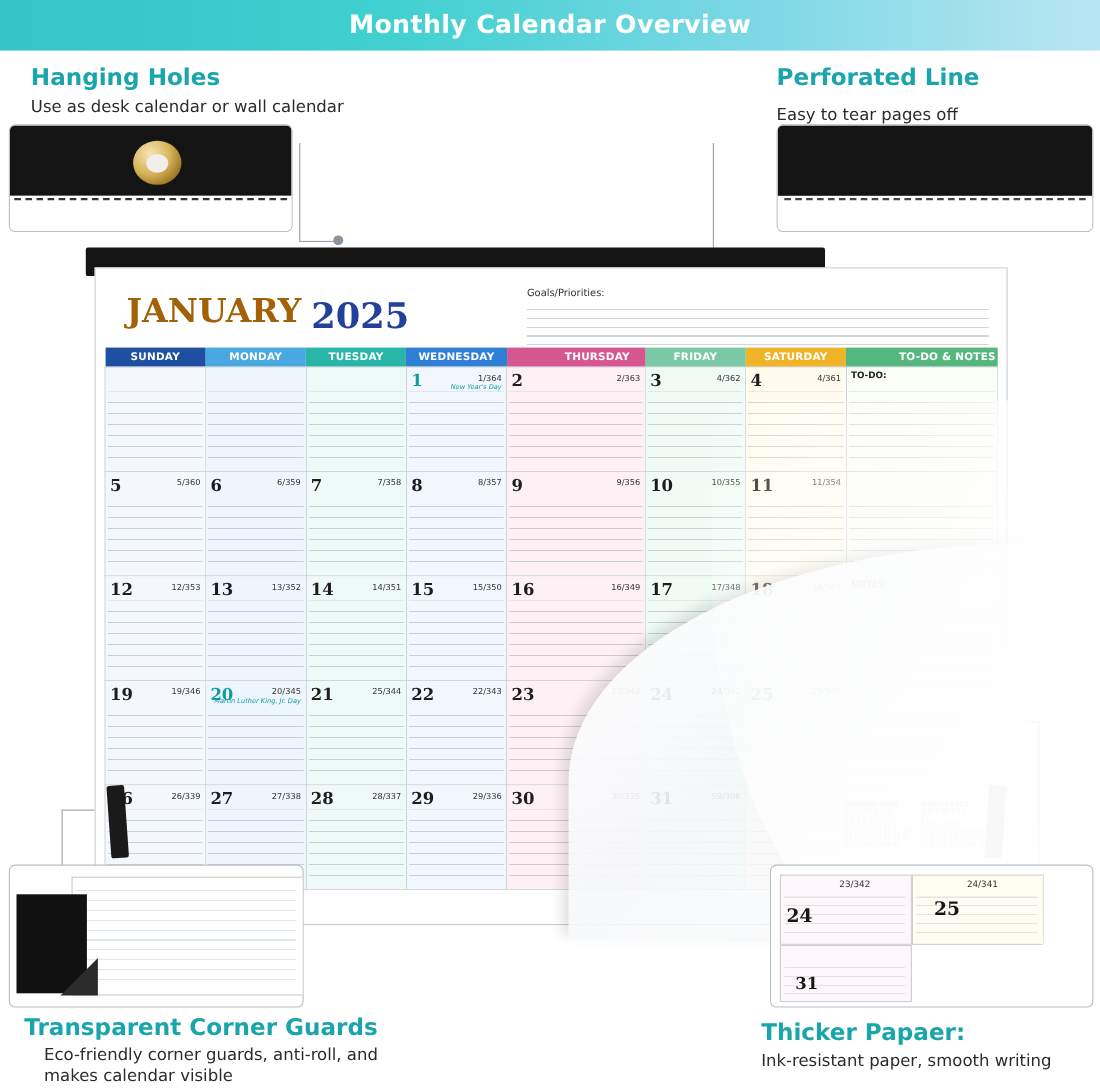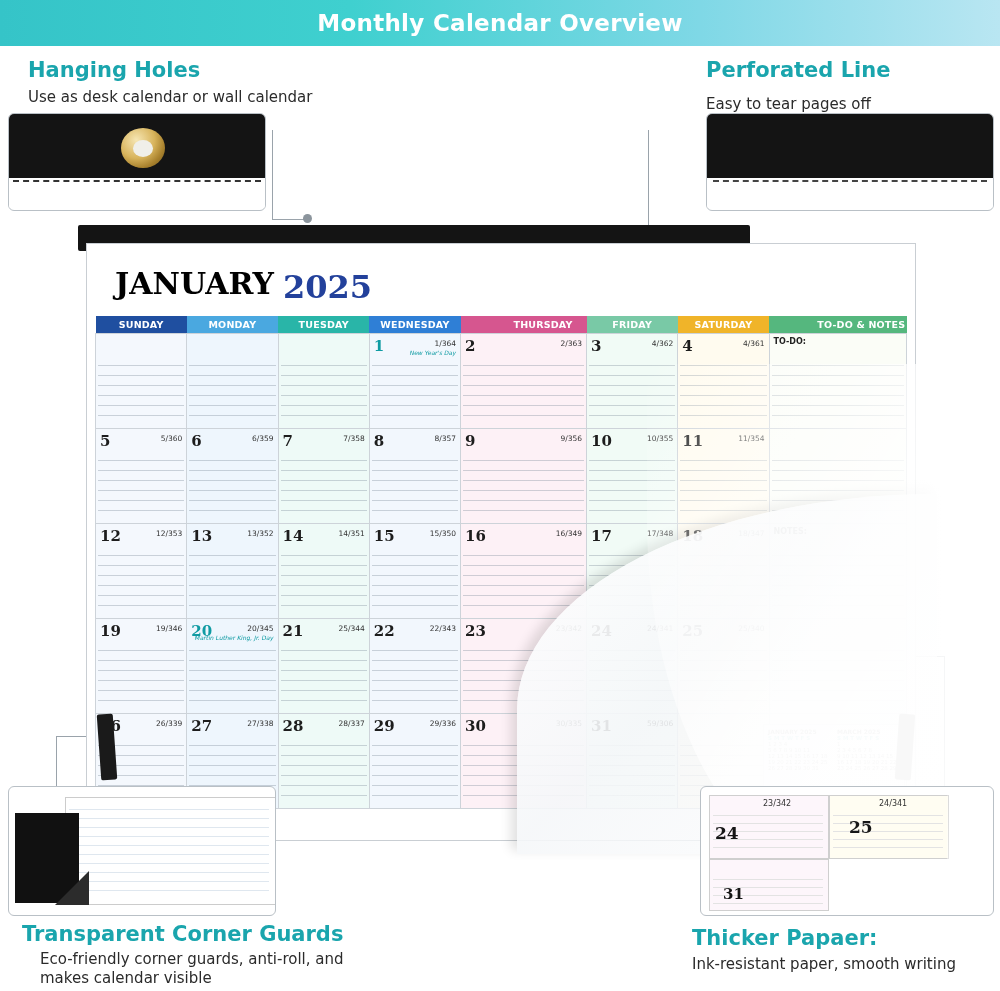--- a/index.html
+++ b/index.html
@@ -53,21 +53,21 @@
   
   .tp-cell{position:absolute;border:1px solid #cfcfcf;background:#fff;}
   .tp-lines{position:absolute;background:repeating-linear-gradient(to bottom,#e3e3e3 0px,#e3e3e3 1px,transparent 1px,transparent 8px);}
   
   .leader{position:absolute;background:#9aa3ab;}
   .dot{position:absolute;width:9px;height:9px;border-radius:50%;background:#8b949c;}
   
   #calendar-area{position:absolute;left:78px;top:225px;width:840px;height:615px;}
   .cal-top-black{position:absolute;left:0;top:0;width:672px;height:26px;background:#141414;border-radius:2px;}
   .cal-sheet{position:absolute;left:8px;top:18px;width:828px;height:596px;background:#ffffff;border:1px solid #c9ced3;}
-  .cal-title{position:absolute;left:28px;top:22px;font-size:30px;font-weight:bold;color:#000000;font-family:"DejaVu Serif",serif;}
+  .cal-title{position:absolute;left:28px;top:22px;font-size:30px;font-weight:bold;color:#a16207;font-family:"DejaVu Serif",serif;}
   .cal-year{position:absolute;left:196px;top:24px;font-size:32px;font-weight:bold;color:#23419b;font-family:"DejaVu Serif",serif;}
   .goals{position:absolute;left:392px;top:18px;width:420px;}
   .goals-label{font-size:9px;color:#333;font-family:"DejaVu Sans",sans-serif;}
   .goals-lines{margin-top:2px;height:40px;background:repeating-linear-gradient(to bottom,transparent 0px,transparent 7px,#cfd6dd 7px,#cfd6dd 8px);}
   table.cal{position:absolute;left:8px;top:72px;width:812px;border-collapse:collapse;table-layout:fixed;}
   table.cal th{height:15px;font-size:9.5px;color:#fff;font-weight:bold;font-family:"DejaVu Sans",sans-serif;letter-spacing:.2px;}
   table.cal td{height:92px;vertical-align:top;border:1px solid #cdd3d9;position:relative;}
   .daynum{position:absolute;left:4px;top:3px;font-size:15px;font-weight:bold;color:#1d1d1d;font-family:"DejaVu Serif",serif;}
   .daynum.accent{color:#0f9ba3;}
   .julian{position:absolute;right:4px;top:5px;font-size:7.5px;color:#333;font-family:"DejaVu Sans",sans-serif;}
@@ -137,20 +137,24 @@
     <div class="grommet-hole" style="width:12px;height:11px;"></div>
   </div>
   <div class="grommet" style="left:588px;top:196px;width:28px;height:26px;">
     <div class="grommet-hole" style="width:12px;height:11px;"></div>
   </div>
 
   <div class="cal-sheet">
     <div class="cal-title">JANUARY</div>
     <div class="cal-year">2025</div>
 
+    <div class="goals">
+      <div class="goals-label">Goals/Priorities:</div>
+      <div class="goals-lines"></div>
+    </div>
 
     <table class="cal">
       <thead>
           <tr id="cal-head">
             <th style="background: rgb(31, 79, 160); width: 12.4%;">SUNDAY</th>
             <th style="background: rgb(74, 168, 224); width: 12.4%;">MONDAY</th>
             <th style="background: rgb(41, 181, 168); width: 12.4%;">TUESDAY</th>
             <th style="background: rgb(47, 127, 214); width: 12.4%;">WEDNESDAY</th>
             <th style="background: rgb(214, 86, 143); width: 12.4%; padding-left: 40px;">THURSDAY</th>
             <th style="background: rgb(121, 201, 166); width: 12.4%;">FRIDAY</th>

